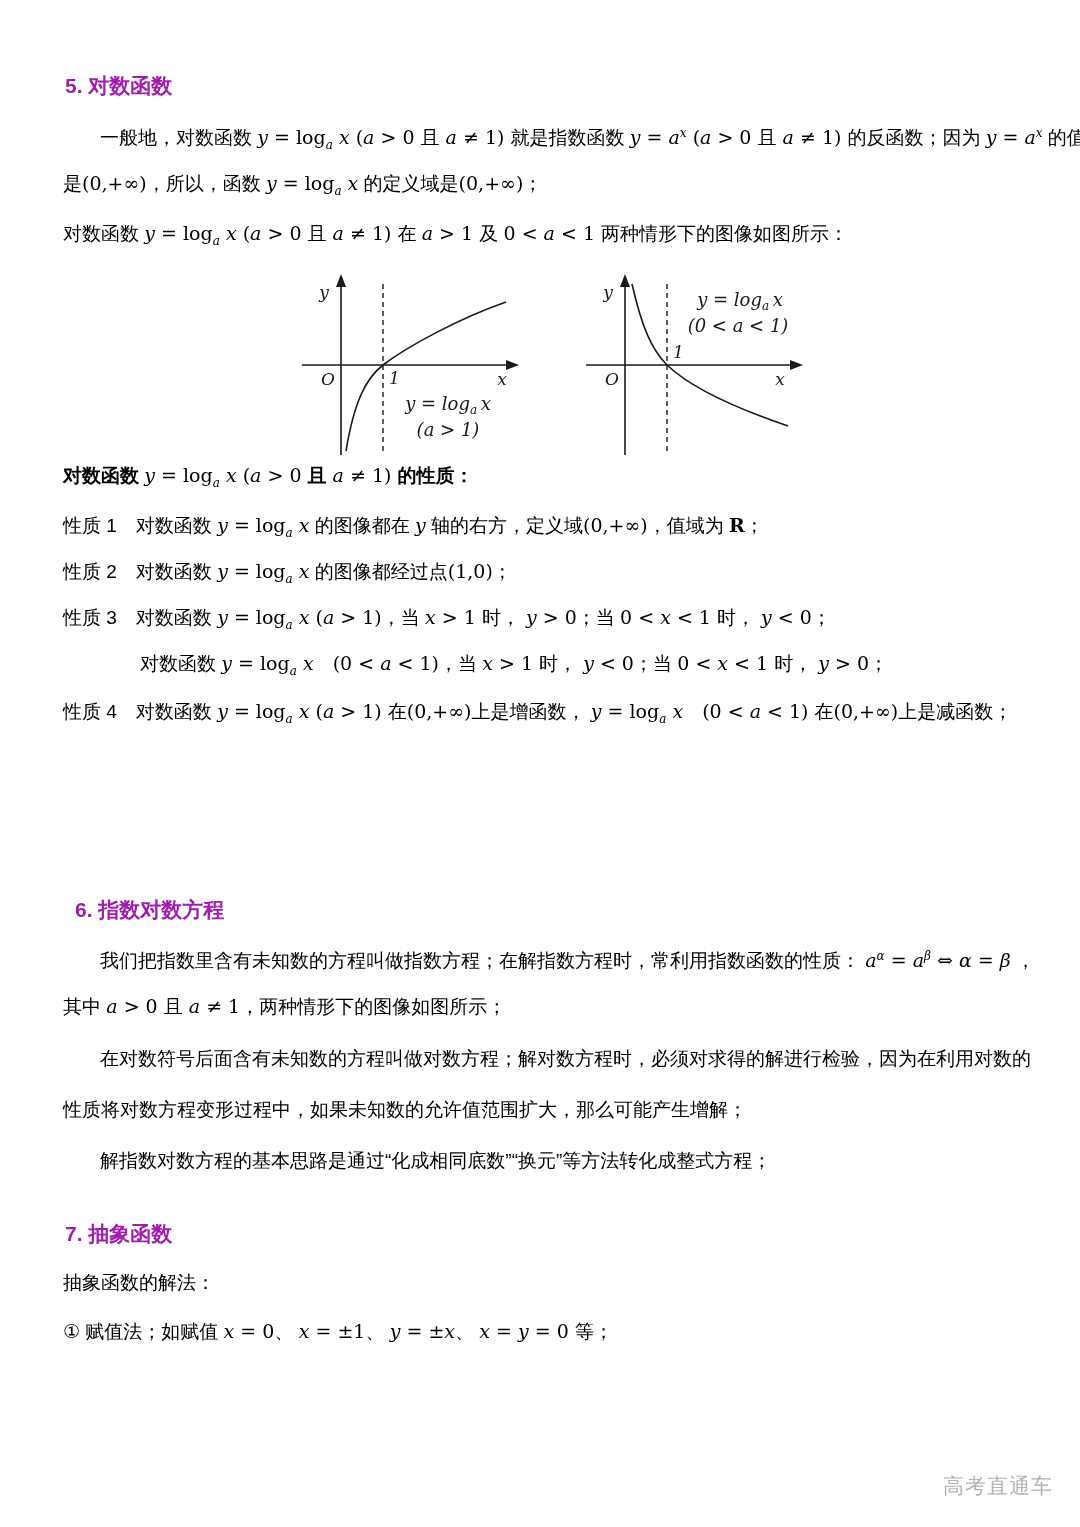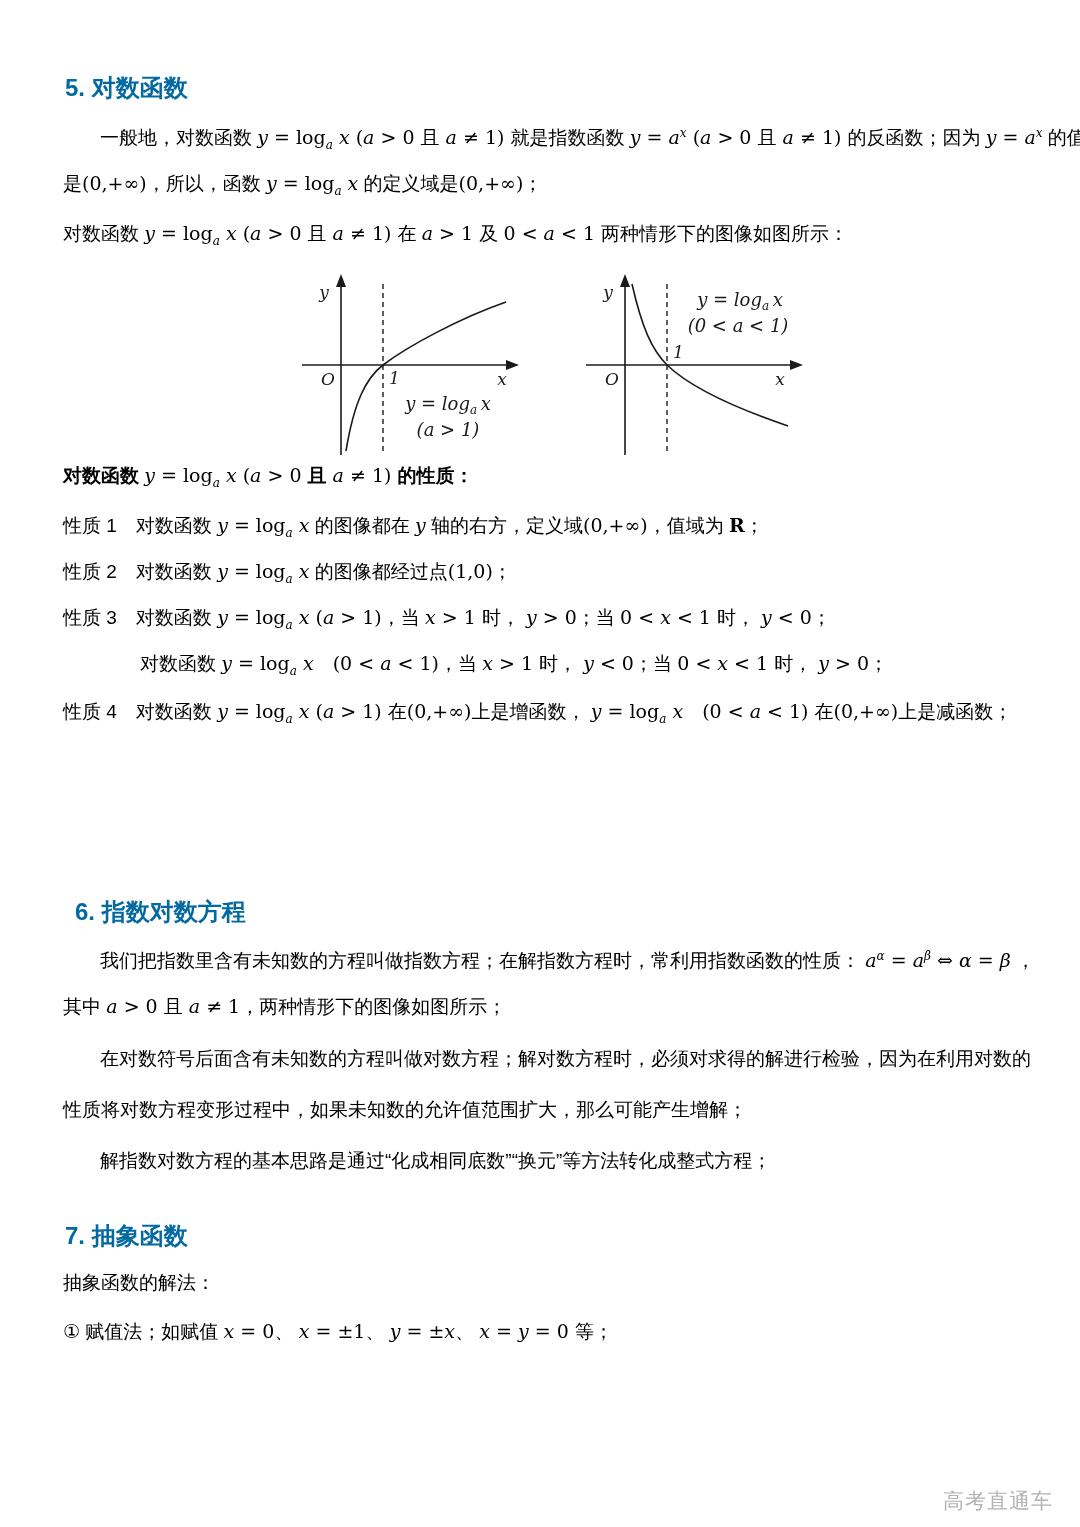--- a/index.html
+++ b/index.html
@@ -15,23 +15,23 @@
   .line{
     position:absolute;
     white-space:nowrap;
     font-size:19px;
     line-height:26px;
     color:#000000;
   }
   .heading{
     position:absolute;
     white-space:nowrap;
-    font-size:24px;
+    font-size:21px;
     font-weight:bold;
-    color:#0369a1;
+    color:#a21caf;
     font-family:"Liberation Sans","DejaVu Sans",sans-serif;
   }
   
   .seg-c{font-family:"Liberation Sans","DejaVu Sans",sans-serif;}
   .seg-cb{font-family:"Liberation Sans","DejaVu Sans",sans-serif;font-weight:bold;}
   .seg-m{font-family:"DejaVu Serif","Liberation Serif",serif;font-style:italic;}
   .seg-n{font-family:"DejaVu Serif","Liberation Serif",serif;}
   .seg-nb{font-family:"DejaVu Serif","Liberation Serif",serif;font-weight:bold;}
   .seg-s{font-family:"DejaVu Serif","Liberation Serif",serif;font-style:italic;font-size:12px;vertical-align:-5px;}
   .seg-p{font-family:"DejaVu Serif","Liberation Serif",serif;font-style:italic;font-size:12px;vertical-align:7px;}
@@ -53,21 +53,20 @@
     font-size:18px;
     fill:#1a1a1a;
   }
   .svg-sub{font-size:12px;}
   .watermark{
     position:absolute;
     font-size:21px;
     color:#b3b3b3;
     letter-spacing:1px;
     font-family:"Liberation Sans","DejaVu Sans",sans-serif;
-    margin-top:15px;
   }
 </style>
 </head>
 <body>
 
 <div class="page">
 
   <div class="heading" style="top:72px;left:65px;">5. 对数函数</div>
   <div class="line" style="top:120px;left:100px;"><span class="seg-c">一般地，对数函数 </span><span class="seg-m">y</span><span class="seg-n"> = log</span><span class="seg-s">a</span><span class="seg-m"> x</span><span class="seg-n"> (</span><span class="seg-m">a</span><span class="seg-n"> &gt; 0 </span><span class="seg-c">且</span><span class="seg-n"> </span><span class="seg-m">a</span><span class="seg-n"> ≠ 1) </span><span class="seg-c">就是指数函数 </span><span class="seg-m">y</span><span class="seg-n"> = </span><span class="seg-m">a</span><span class="seg-p">x</span><span class="seg-n"> (</span><span class="seg-m">a</span><span class="seg-n"> &gt; 0 </span><span class="seg-c">且</span><span class="seg-n"> </span><span class="seg-m">a</span><span class="seg-n"> ≠ 1) </span><span class="seg-c">的反函数；因为 </span><span class="seg-m">y</span><span class="seg-n"> = </span><span class="seg-m">a</span><span class="seg-p">x</span><span class="seg-c"> 的值域</span></div>
   <div class="line" style="top:170px;left:63px;"><span class="seg-c">是</span><span class="seg-n">(0,+∞)</span><span class="seg-c">，所以，函数 </span><span class="seg-m">y</span><span class="seg-n"> = log</span><span class="seg-s">a</span><span class="seg-m"> x</span><span class="seg-c"> 的定义域是</span><span class="seg-n">(0,+∞)</span><span class="seg-c">；</span></div>

